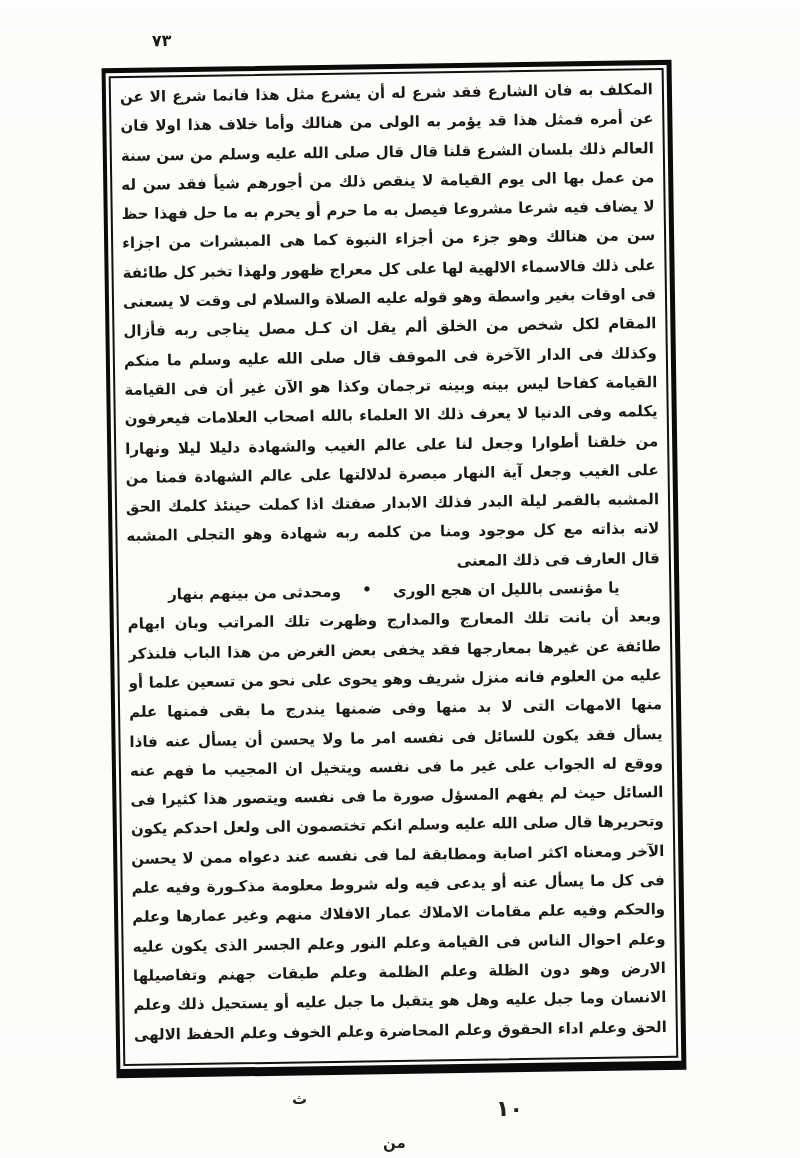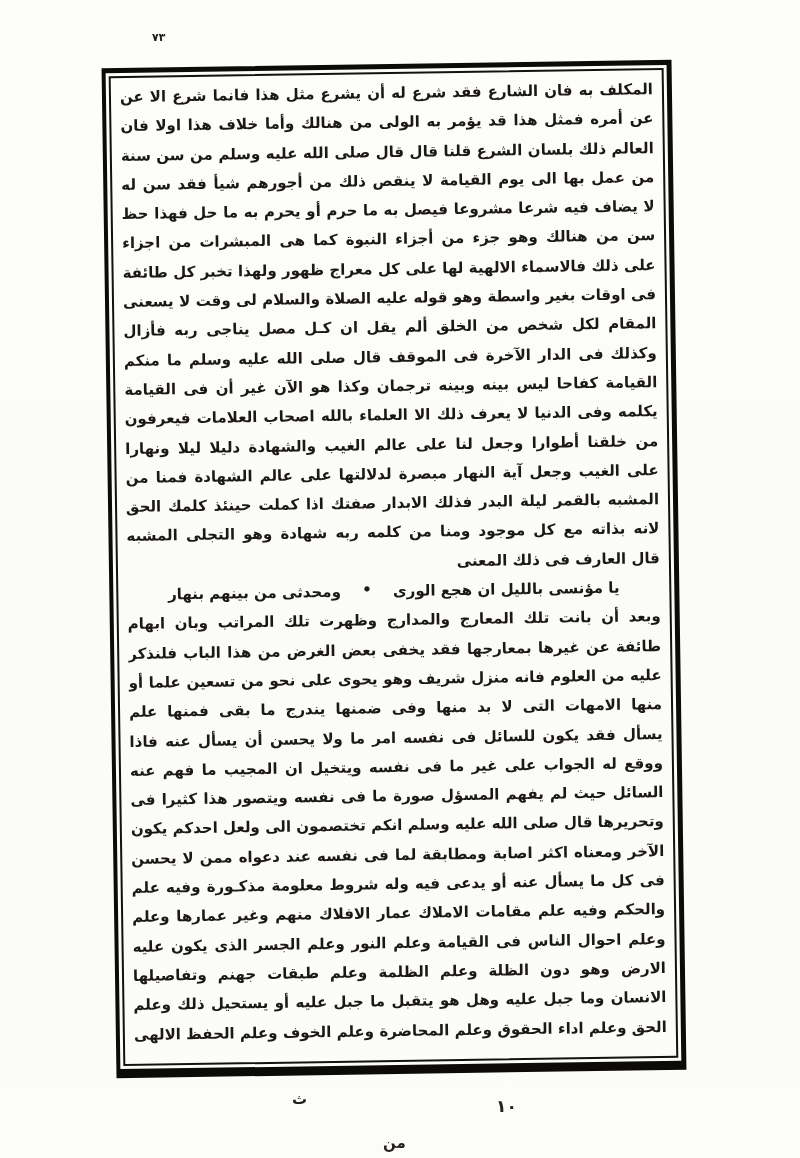--- a/index.html
+++ b/index.html
@@ -10,21 +10,21 @@
     font-family: "DejaVu Sans", sans-serif;
   }
   .scan-page {
     position: relative;
     width: 800px; height: 1158px;
     background: linear-gradient(180deg, #fdfdfb 0%, #fbfbf8 60%, #fcfcfa 100%);
   }
   .page-number {
     position: absolute;
     left: 152px; top: 31px;
-    font-size: 11px; font-weight: bold;
+    font-size: 16px; font-weight: bold;
     color: #1b1916;
     transform: rotate(-1deg);
   }
   .frame {
     position: absolute;
     left: 109px; top: 64px;
     width: 570px; height: 1010px;
     box-sizing: border-box;
     border: 5px solid #0c0b0a;
     border-left-width: 4px;
@@ -69,21 +69,21 @@
     margin: 0 16px;
     transform: translateY(-2px);
   }
   .footer-mark {
     position: absolute;
     font-weight: bold;
     color: #24201c;
     font-size: 15px;
     direction: rtl;
   }
-  .mark-quire { left: 496px; top: 1096px; font-size: 17px; }
+  .mark-quire { left: 496px; top: 1096px; font-size: 22px; }
   .mark-mid   { left: 383px; top: 1134px; }
   .mark-left  { left: 292px; top: 1090px; }
 </style>
 </head>
 <body>
 
 <div class="scan-page">
 
   <div class="page-number">٧٣</div>
 

